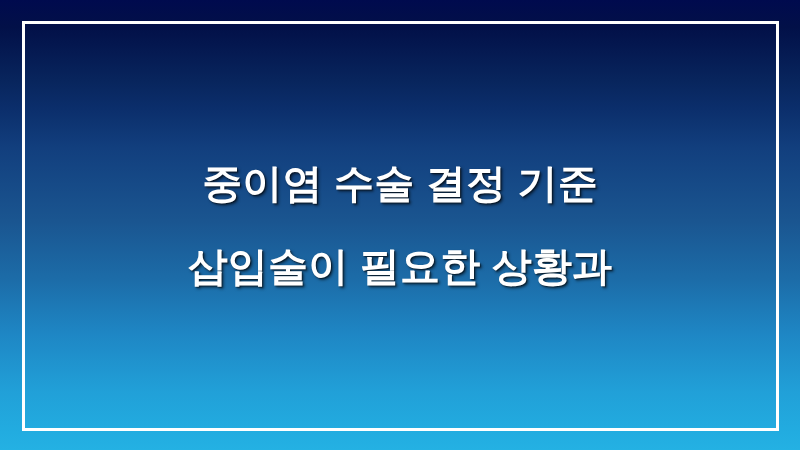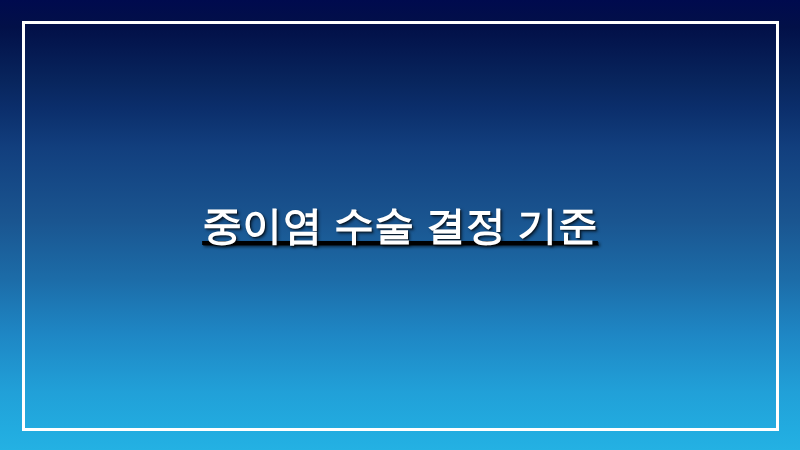--- a/index.html
+++ b/index.html
@@ -49,21 +49,20 @@
     left: 0;
     right: 0;
     top: 0;
     bottom: 0;
     display: flex;
     flex-direction: column;
     align-items: flex-start;
     justify-content: center;
     padding: 1px 40px;
     box-sizing: border-box;
-    text-decoration: underline;
   }
 
   .title-line {
     display: block;
     width: 100%;
     text-align: center;
     color: #ffffff;
     font-size: 40px;
     font-weight: 700;
     line-height: 83px;
@@ -76,15 +75,16 @@
 </style>
 </head>
 <body>
 
 <div id="card">
 
   <div id="frame"></div>
 
   <div id="title-block">
     <span class="title-line">중이염 수술 결정 기준</span>
+    <span class="title-line">삽입술이 필요한 상황과</span>
   </div>
 
 </div>
 
 </body></html>

